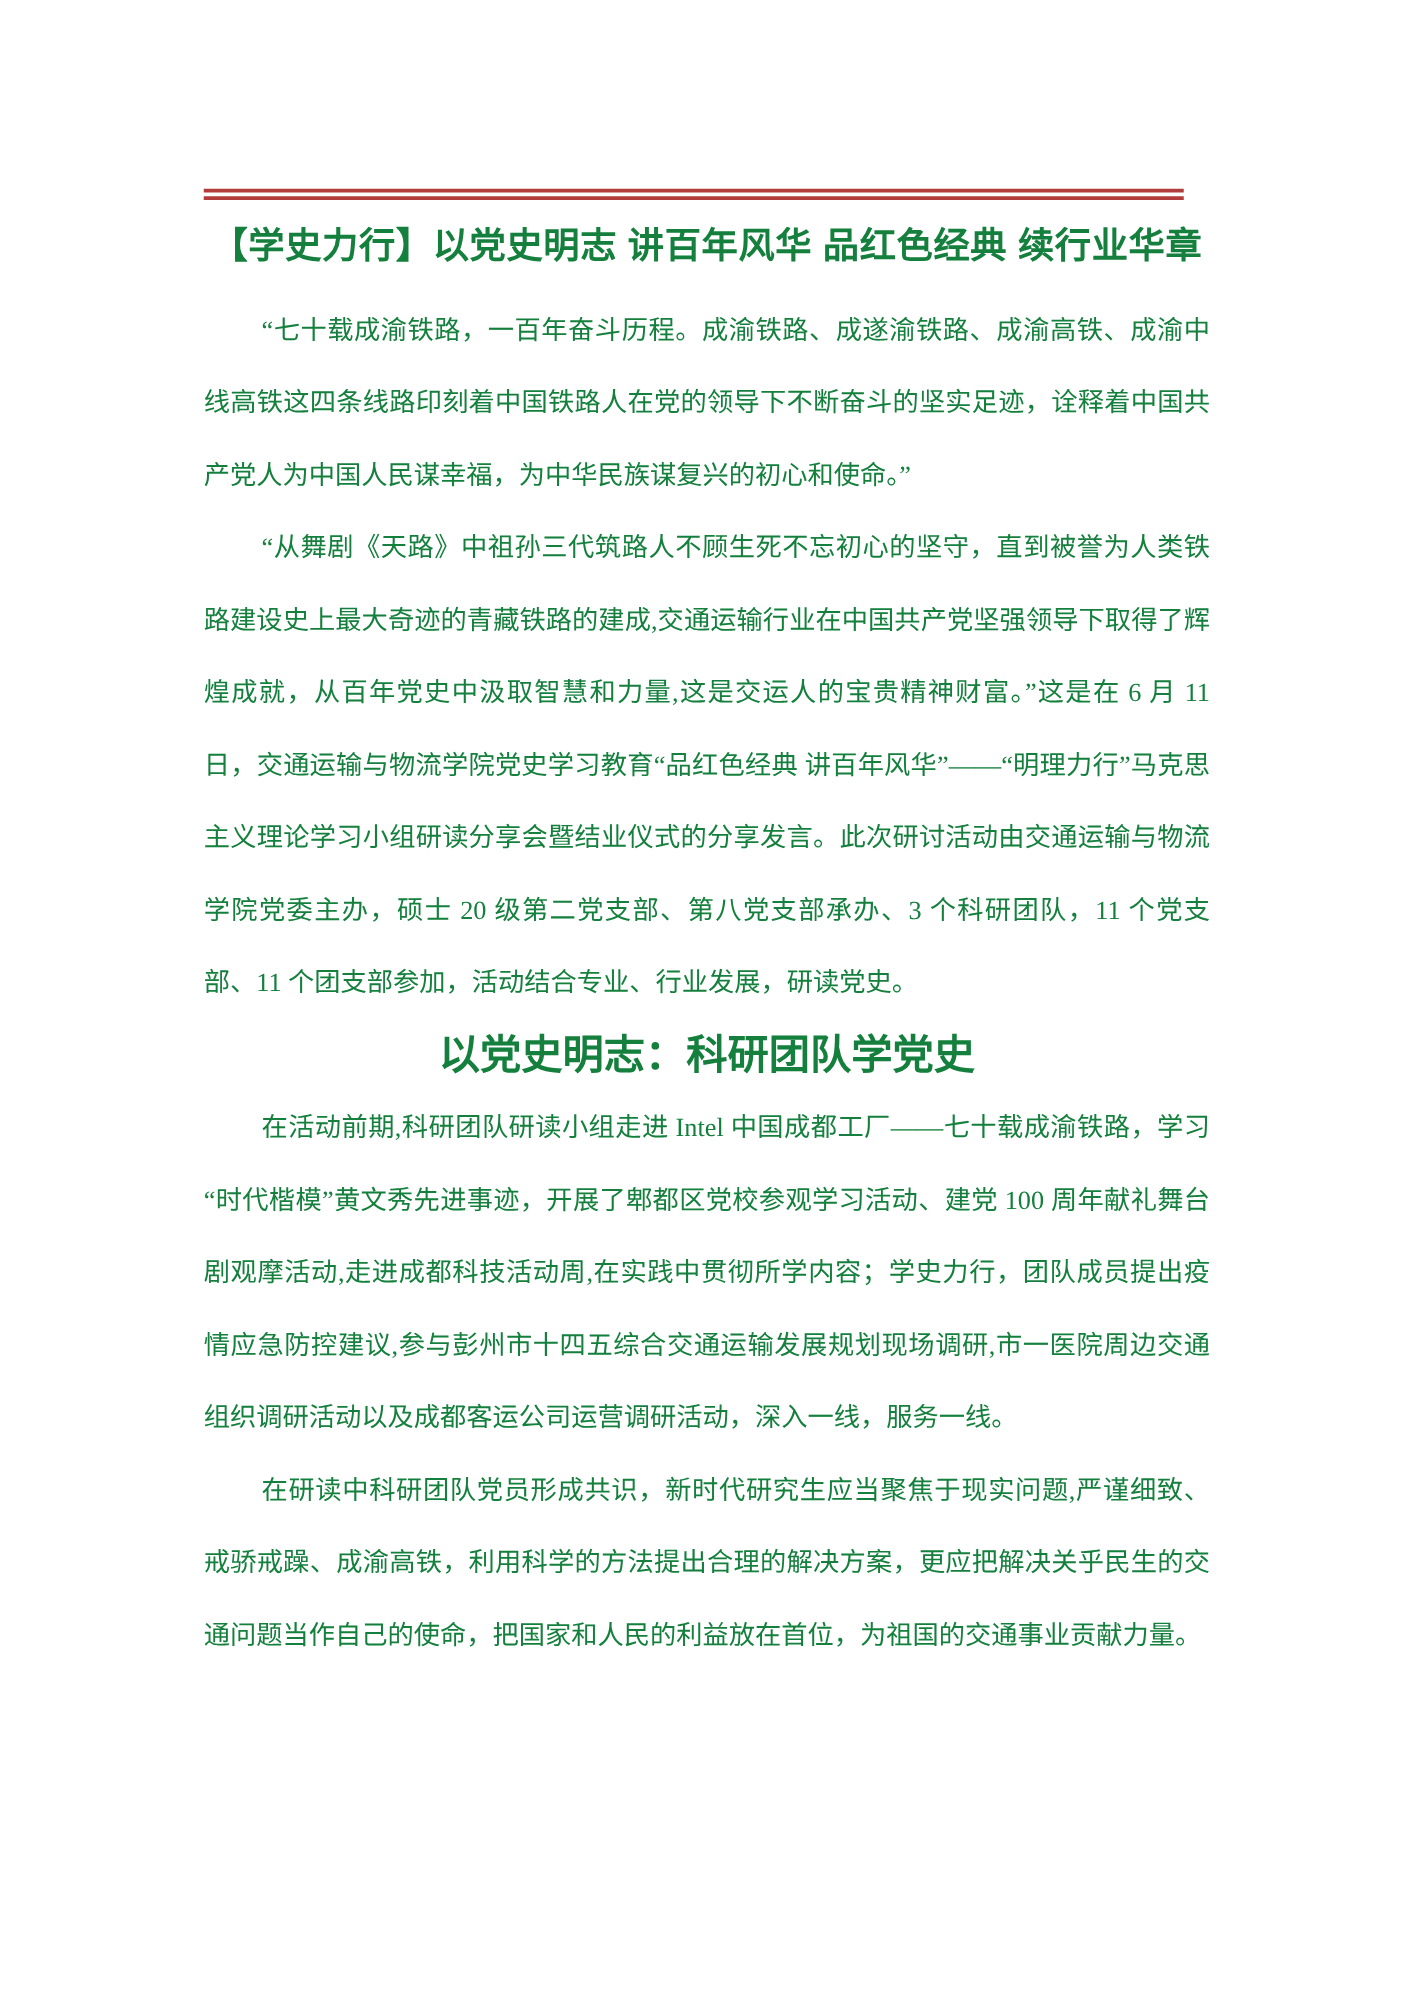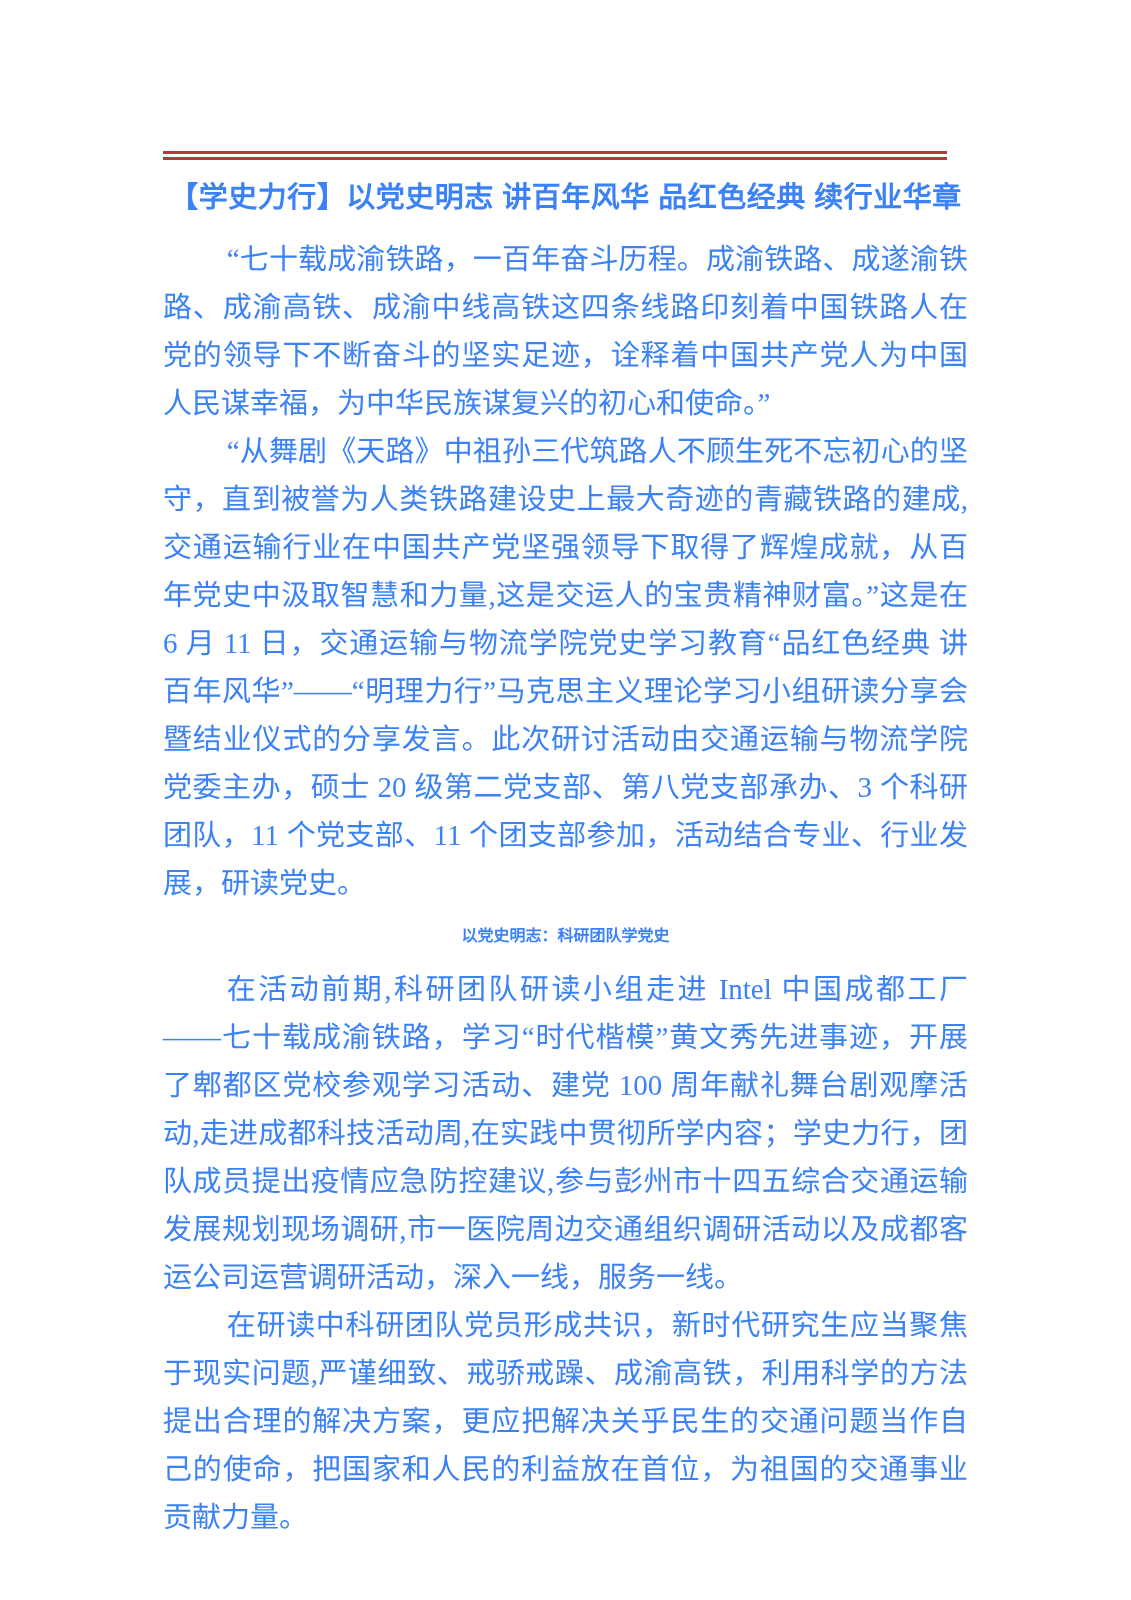--- a/index.html
+++ b/index.html
@@ -9,21 +9,21 @@
   }
   .page {
     position: relative;
     width: 1131px;
     height: 1600px;
     background: #ffffff;
     box-sizing: border-box;
     padding-top: 151px;
     overflow: hidden;
     font-family: "Liberation Serif", "DejaVu Serif", serif;
-    color: #3b82f6;
+    color: #15803d;
   }
   .content {
     margin: 0 163px;
     width: 805px;
   }
   .double-rule {
     width: 784px;
     height: 3px;
     border-top: 3px solid #b23b3b;
     border-bottom: 3px solid #b23b3b;
@@ -34,30 +34,30 @@
     font-family: "Liberation Sans", "DejaVu Sans", sans-serif;
     font-size: 29px;
     font-weight: 700;
     line-height: 40px;
     text-align: center;
     letter-spacing: 0.5px;
     white-space: nowrap;
   }
   p.body-para {
     margin: 0;
-    font-size: 29px;
-    line-height: 48px;
+    font-size: 21px;
+    line-height: 58px;
     text-align: justify;
     text-indent: 2.2em;
     word-break: break-all;
   }
   h2.section-heading {
     margin: 6px 0;
     font-family: "Liberation Sans", "DejaVu Sans", sans-serif;
-    font-size: 16px;
+    font-size: 33px;
     font-weight: 700;
     line-height: 45.5px;
     text-align: center;
   }
 </style>
 </head>
 <body>
 
 <div class="page">
   <div class="content">

